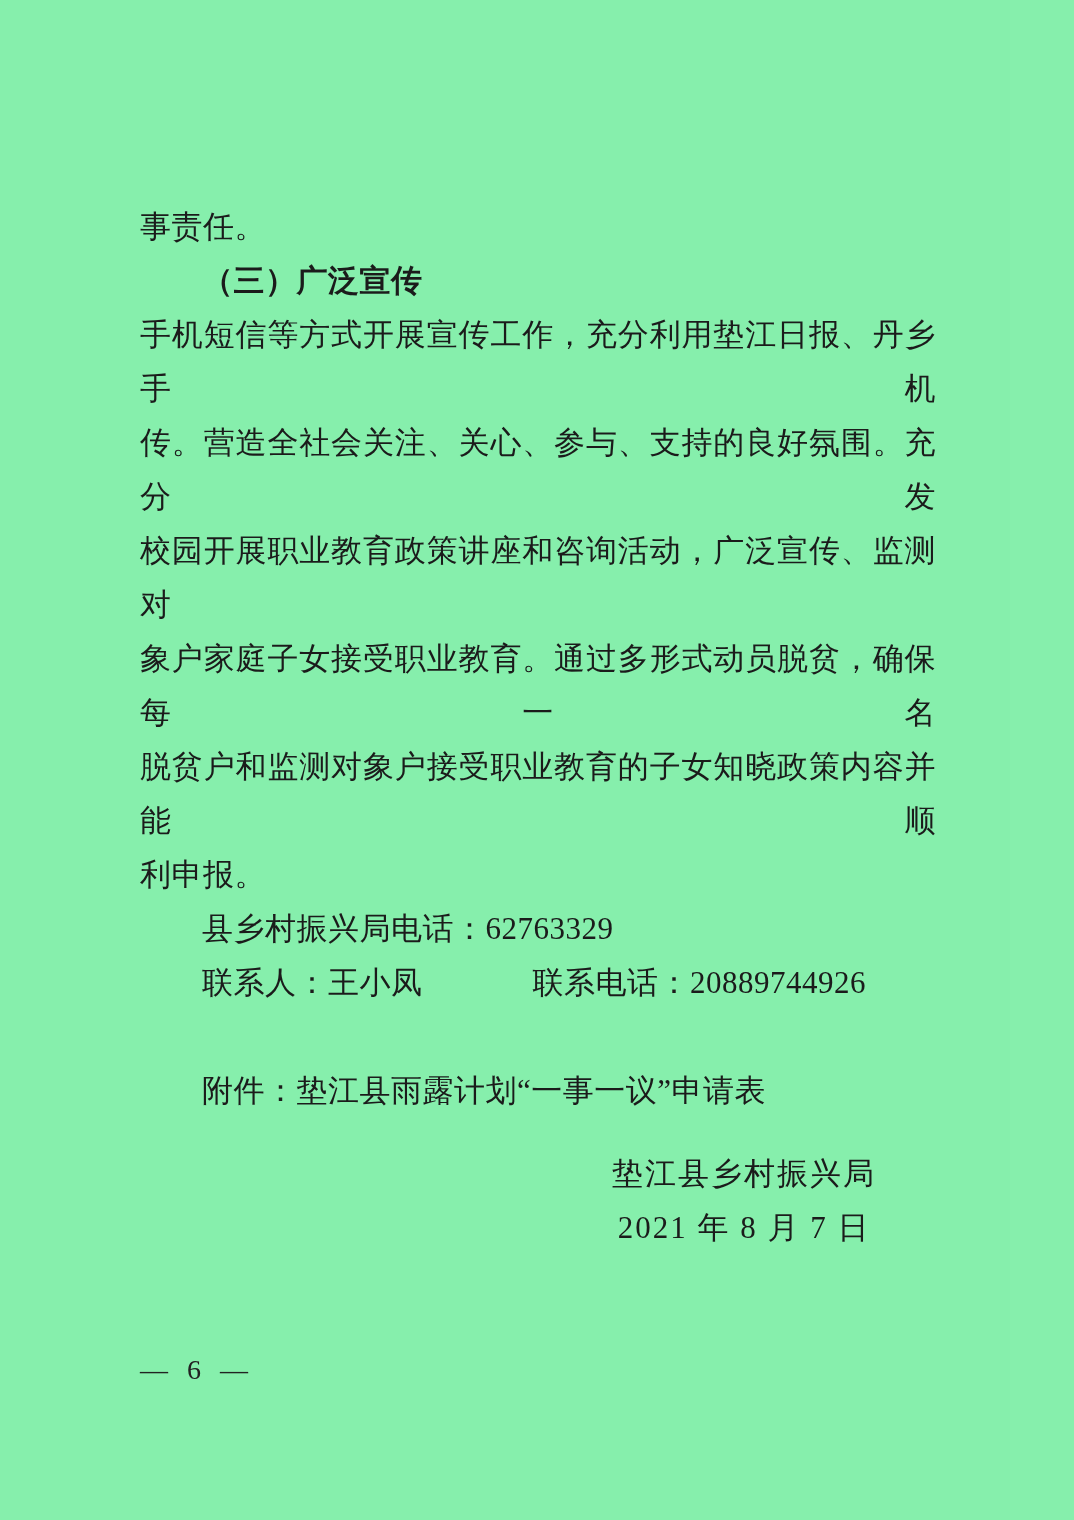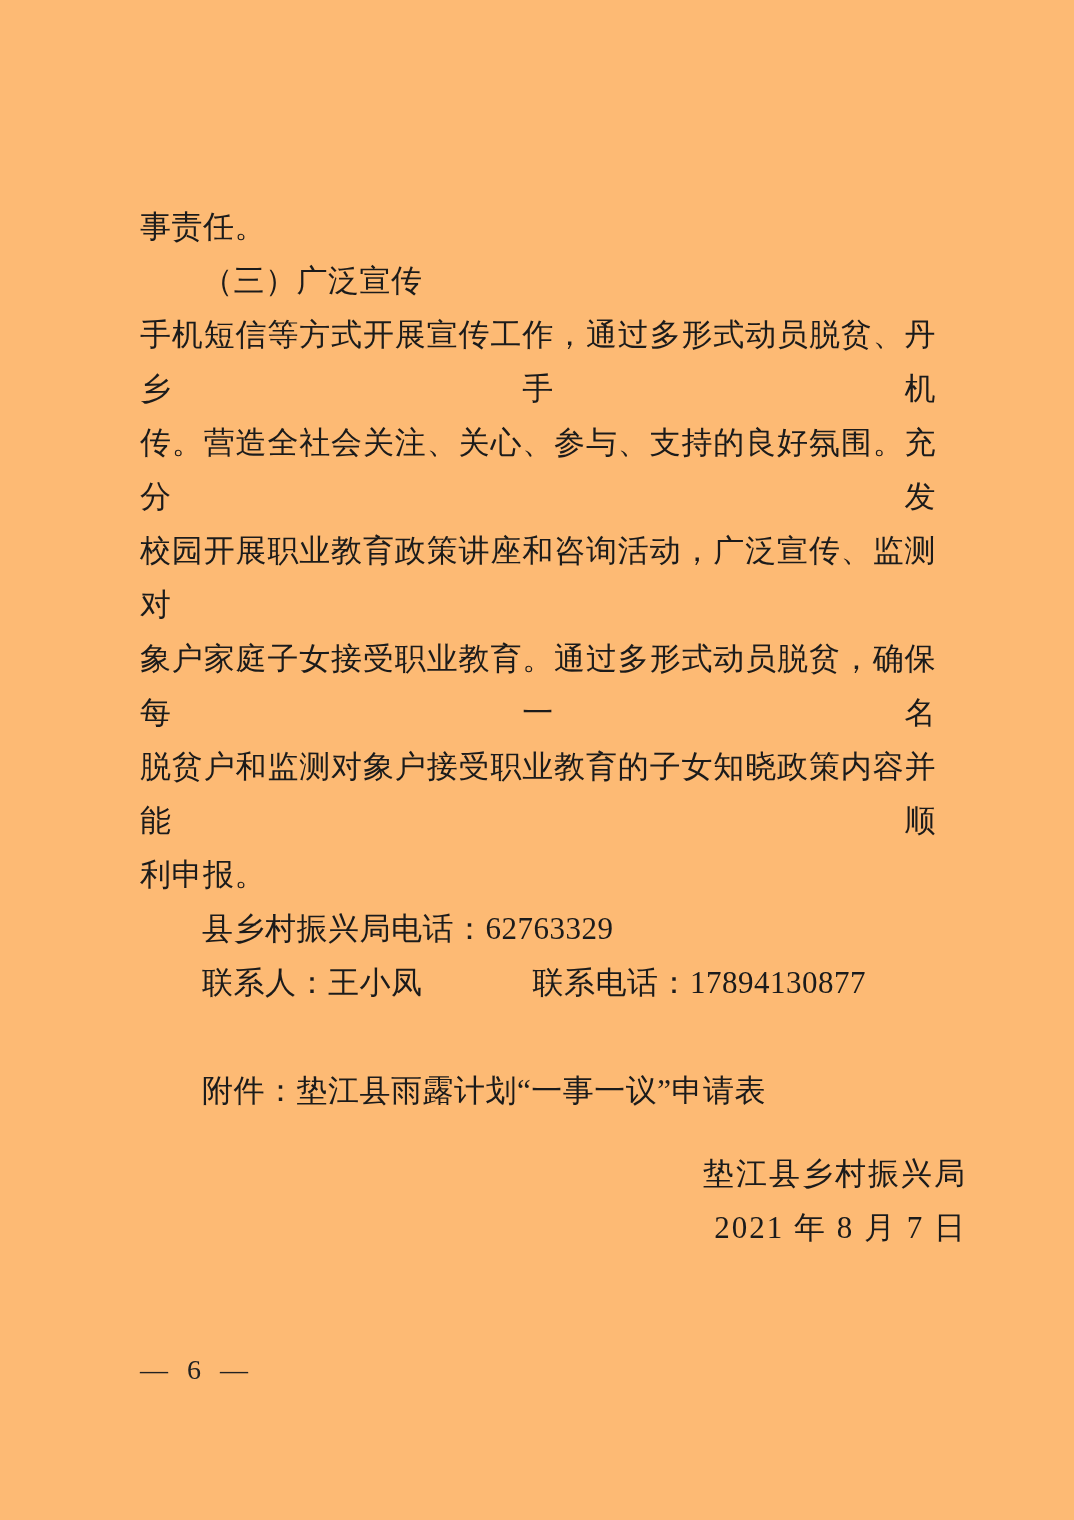--- a/index.html
+++ b/index.html
@@ -4,21 +4,21 @@
 <style>
   * { margin: 0; padding: 0; box-sizing: border-box; }
   html, body {
     background: #e8e8e8;
     font-family: "Liberation Serif", "DejaVu Serif", serif;
   }
   .page {
     position: relative;
     width: 1074px;
     height: 1520px;
-    background: #fdba74;
+    background: #86efac;
     margin: 0 auto;
     overflow: hidden;
     color: #1b1b1b;
   }
   .content {
     position: absolute;
     left: 140px;
     top: 200px;
     width: 796px;
   }
@@ -27,30 +27,30 @@
     line-height: 54px;
     letter-spacing: 0.5px;
     white-space: nowrap;
   }
   .justify {
     white-space: normal;
     text-align: justify;
     text-align-last: justify;
   }
   .indent { text-indent: 62px; }
-  .heading { font-weight: normal; }
+  .heading { font-weight: bold; }
   .contact-row { display: flex; }
   .contact-gap { margin-left: 48px; }
   .attachment { margin-top: 54px; }
   .signature-block {
     position: absolute;
     left: 521px;
     top: 1147px;
     width: 446px;
-    text-align: right;
+    text-align: center;
   }
   .signature-block .line { letter-spacing: 2px; }
   .page-footer {
     position: absolute;
     left: 140px;
     top: 1350px;
     font-size: 28px;
     line-height: 40px;
     letter-spacing: 6px;
     color: #222;
@@ -60,32 +60,32 @@
 <body>
 
 <div class="page">
 
   <div class="content">
 
     <div class="line">事责任。</div>
 
     <div class="line heading indent">（三）广泛宣传</div>
 
-    <div class="line justify">手机短信等方式开展宣传工作，通过多形式动员脱贫、丹乡手机</div>
+    <div class="line justify">手机短信等方式开展宣传工作，充分利用垫江日报、丹乡手机</div>
     <div class="line justify">传。营造全社会关注、关心、参与、支持的良好氛围。充分发</div>
     <div class="line justify">校园开展职业教育政策讲座和咨询活动，广泛宣传、监测对</div>
     <div class="line justify">象户家庭子女接受职业教育。通过多形式动员脱贫，确保每一名</div>
     <div class="line justify">脱贫户和监测对象户接受职业教育的子女知晓政策内容并能顺</div>
     <div class="line">利申报。</div>
 
     <div class="line indent">县乡村振兴局电话：62763329</div>
 
     <div class="line indent contact-row">
       <span>联系人：王小凤</span>
-      <span class="contact-gap">联系电话：17894130877</span>
+      <span class="contact-gap">联系电话：20889744926</span>
     </div>
 
     <div class="line indent attachment">附件：垫江县雨露计划“一事一议”申请表</div>
 
   </div>
 
   <div class="signature-block">
     <div class="line">垫江县乡村振兴局</div>
     <div class="line">2021 年 8 月 7 日</div>
   </div>

